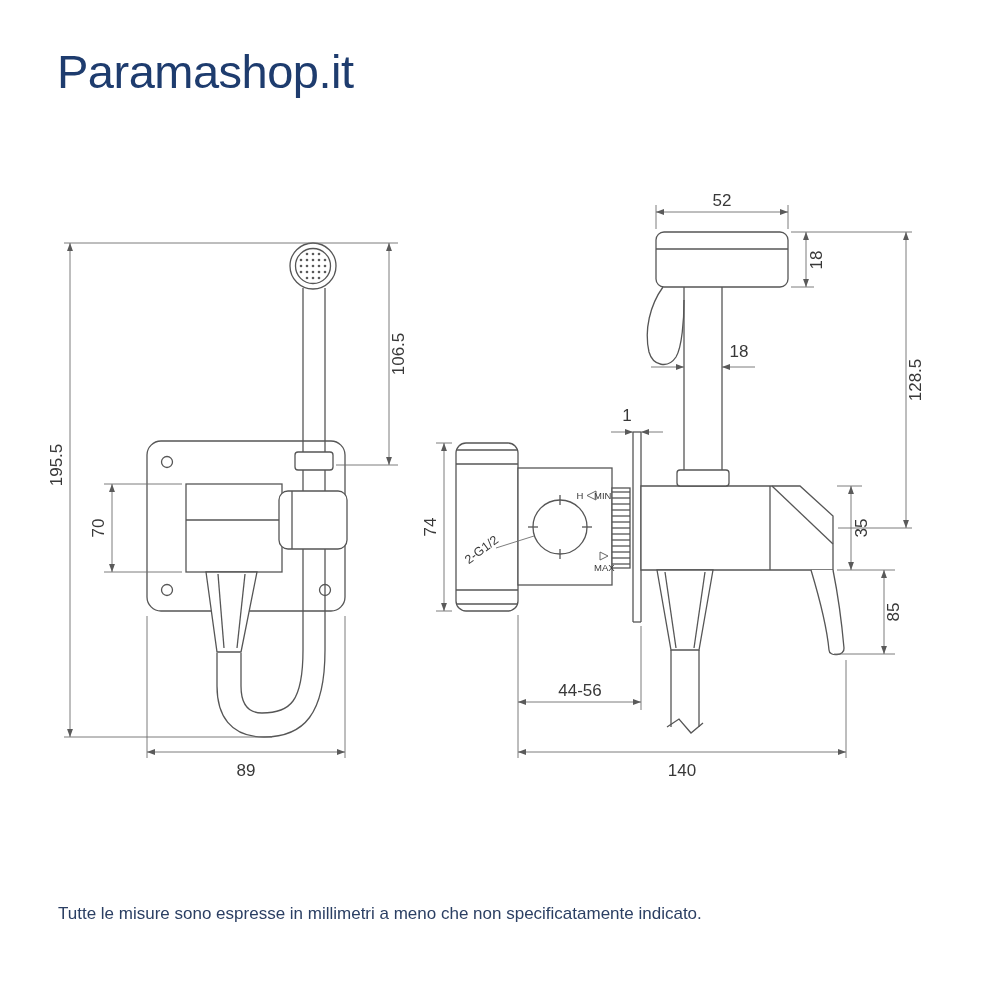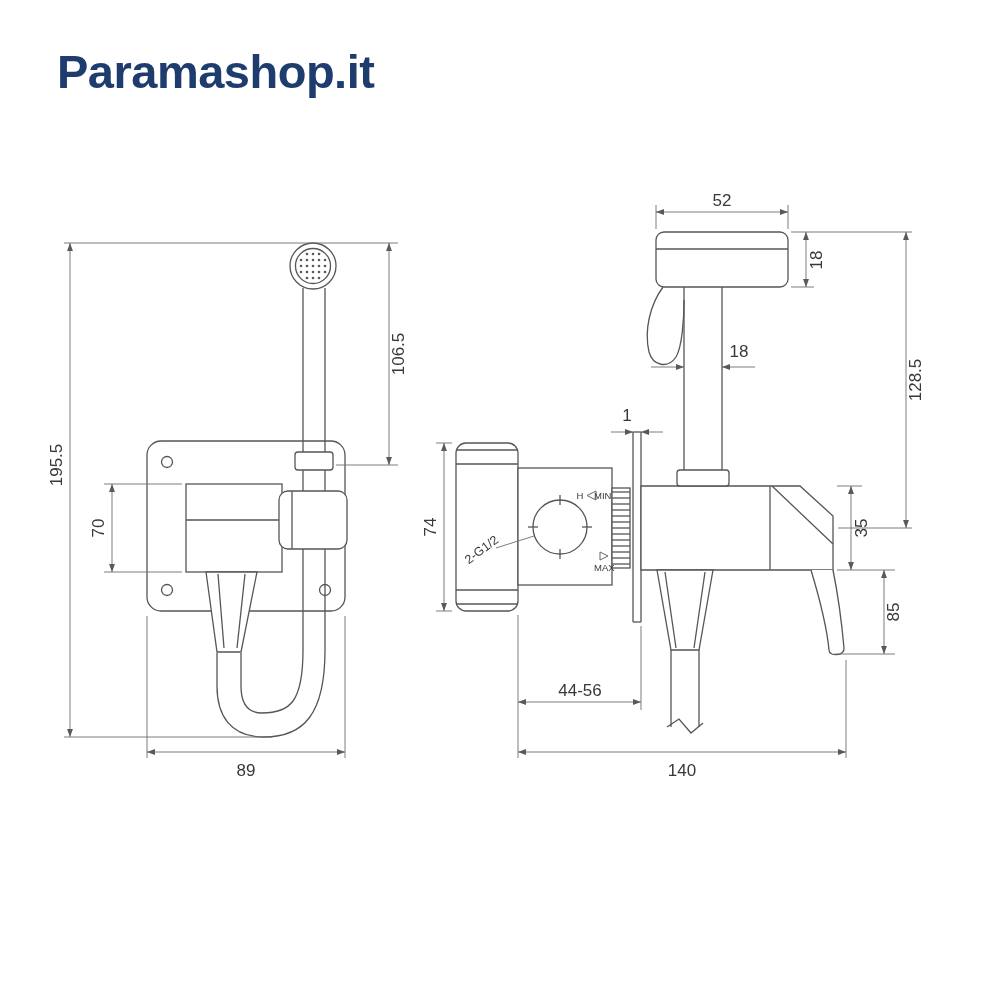--- a/index.html
+++ b/index.html
@@ -2,21 +2,21 @@
 <html><head>
 <meta charset="utf-8">
 <style>
   html,body{margin:0;padding:0;}
   body{
     width:1000px;height:1000px;position:relative;background:#ffffff;
     font-family:"Liberation Sans",sans-serif;overflow:hidden;
   }
   .logo{
     position:absolute;left:57px;top:44px;
-    font-size:47px;font-weight:700;letter-spacing:-0.5px;
+    font-size:47px;font-weight:400;letter-spacing:-0.5px;
     color:#1e3c6e;
   }
   .footer{
     position:absolute;left:58px;top:901px;
     font-size:17px;line-height:26px;color:#2b3f63;
   }
   svg.drawing{position:absolute;left:0;top:0;}
   svg text{font-family:"Liberation Sans",sans-serif;fill:#383838;stroke:none;}
   .dim{font-size:17px;}
   .sm{font-size:9.5px;}
@@ -207,13 +207,14 @@
   <text class="sm" x="594" y="499" text-anchor="start">MIN</text>
   <polygon points="608,556 600,552 600,560" fill="#fff" stroke="#565656" stroke-width="0.9"></polygon>
   <text class="sm" x="594" y="571" text-anchor="start">MAX</text>
   <text class="dim" x="867" y="528" text-anchor="middle" transform="rotate(-90 867 528)">35</text>
   <text class="dim" x="899" y="612" text-anchor="middle" transform="rotate(-90 899 612)">85</text>
   <text class="dim" x="580" y="696" text-anchor="middle">44-56</text>
   <text class="dim" x="682" y="776" text-anchor="middle">140</text>
 </svg>
 
 <div class="footer">
+  <div>Tutte le misure sono espresse in millimetri a meno che non specificatamente indicato.</div>
 </div>
 
 </body></html>

